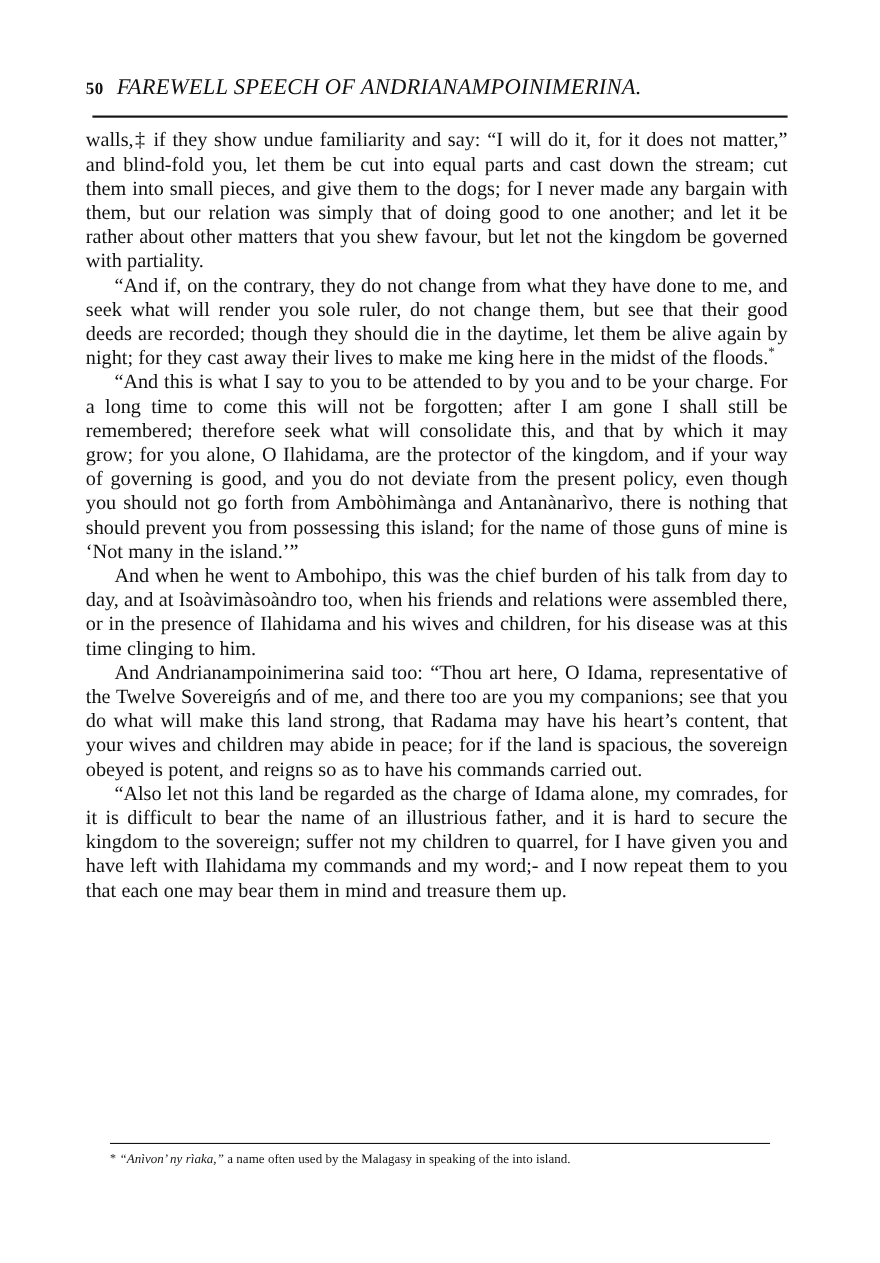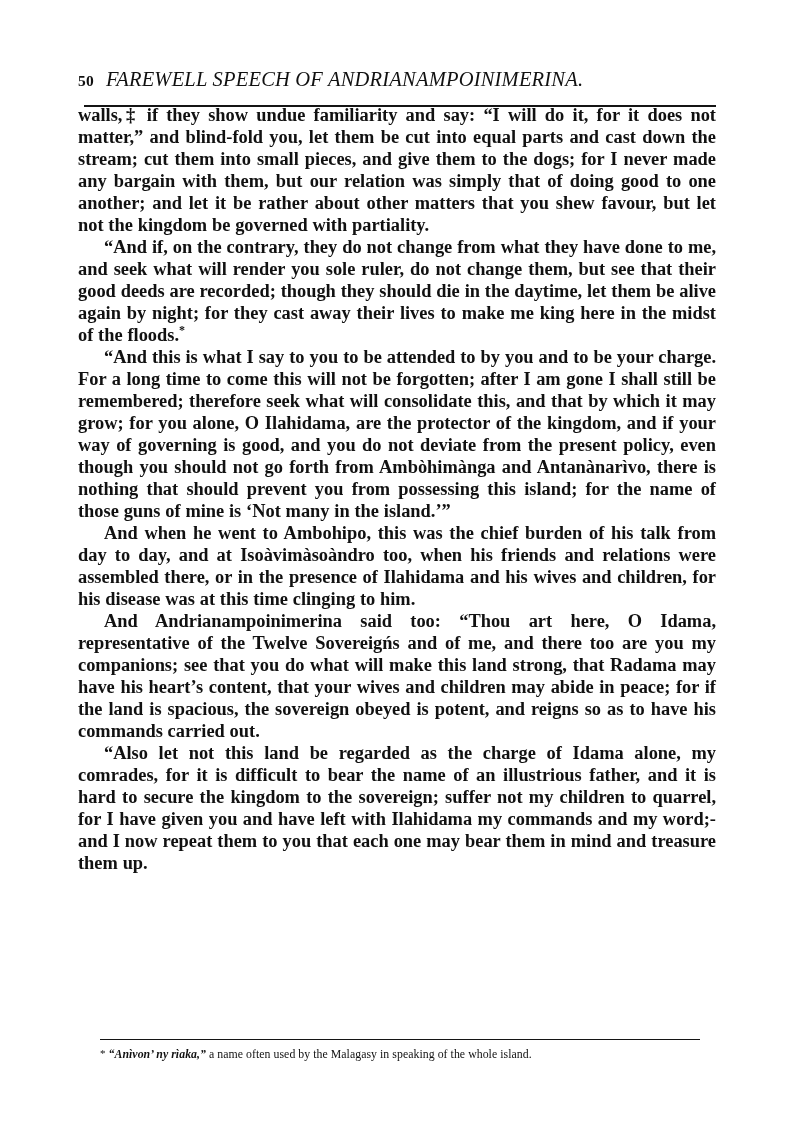--- a/index.html
+++ b/index.html
@@ -54,23 +54,22 @@
     top: 105px;
     width: 632px;
     height: 0;
     border-top: 2px solid #141414;
   }
 
   
   .body-block {
     position: absolute;
     left: 78px;
-    top: 104px;
+    top: 116px;
     width: 638px;
-    font-weight: bold;
   }
   .para {
     margin: 0;
     font-size: 18.4px;
     line-height: 22.0px;
     text-align: justify;
     text-align-last: left;
     text-indent: 26px;
     word-spacing: 0.2px;
     hyphens: none;
@@ -104,21 +103,21 @@
     text-align: left;
     letter-spacing: 0.05px;
   }
   .footnote .fn-star {
     font-size: 11px;
     vertical-align: 1px;
     margin-right: 3px;
   }
   .footnote i {
     font-style: italic;
-    font-weight: bold;
+    font-weight: normal;
   }
 </style>
 </head>
 <body>
 
 <div class="page">
 
   <div class="header">
     <span class="folio">50</span><span class="head-title">FAREWELL SPEECH OF ANDRIANAMPOINIMERINA.</span>
   </div>
@@ -128,16 +127,16 @@
     <p class="para first"><span>walls,‡ if they show undue familiarity and say: “I will do it, for it does not matter,” and blind-fold you, let them be cut into equal parts and cast down the stream; cut them into small pieces, and give them to the dogs; for I never made any bargain with them, but our relation was simply that of doing good to one another; and let it be rather about other matters that you shew favour, but let not the kingdom be governed with partiality.</span></p>
     <p class="para"><span>“And if, on the contrary, they do not change from what they have done to me, and seek what will render you sole ruler, do not change them, but see that their good deeds are recorded; though they should die in the daytime, let them be alive again by night; for they cast away their lives to make me king here in the midst of the floods.</span><sup class="fnmark">*</sup></p>
     <p class="para"><span>“And this is what I say to you to be attended to by you and to be your charge. For a long time to come this will not be forgotten; after I am gone I shall still be remembered; therefore seek what will consolidate this, and that by which it may grow; for you alone, O Ilahidama, are the protector of the kingdom, and if your way of governing is good, and you do not deviate from the present policy, even though you should not go forth from Ambòhimànga and Antanànarìvo, there is nothing that should prevent you from possessing this island; for the name of those guns of mine is ‘Not many in the island.’”</span></p>
     <p class="para"><span>And when he went to Ambohipo, this was the chief burden of his talk from day to day, and at Isoàvimàsoàndro too, when his friends and relations were assembled there, or in the presence of Ilahidama and his wives and children, for his disease was at this time clinging to him.</span></p>
     <p class="para"><span>And Andrianampoinimerina said too: “Thou art here, O Idama, representative of the Twelve Sovereigńs and of me, and there too are you my companions; see that you do what will make this land strong, that Radama may have his heart’s content, that your wives and children may abide in peace; for if the land is spacious, the sovereign obeyed is potent, and reigns so as to have his commands carried out.</span></p>
     <p class="para"><span>“Also let not this land be regarded as the charge of Idama alone, my comrades, for it is difficult to bear the name of an illustrious father, and it is hard to secure the kingdom to the sovereign; suffer not my children to quarrel, for I have given you and have left with Ilahidama my commands and my word;- and I now repeat them to you that each one may bear them in mind and treasure them up.</span></p>
   </div>
 
   <div class="fn-rule"></div>
   <div class="footnote">
-    <span class="fn-star">*</span><i>“Anìvon’ ny rìaka,”</i><span> a name often used by the Malagasy in speaking of the whole island.</span>
+    <span class="fn-star">*</span><i>“Anìvon’ ny rìaka,”</i><span> a name often used by the Malagasy in speaking of the into island.</span>
   </div>
 
 </div>
 
 </body></html>

